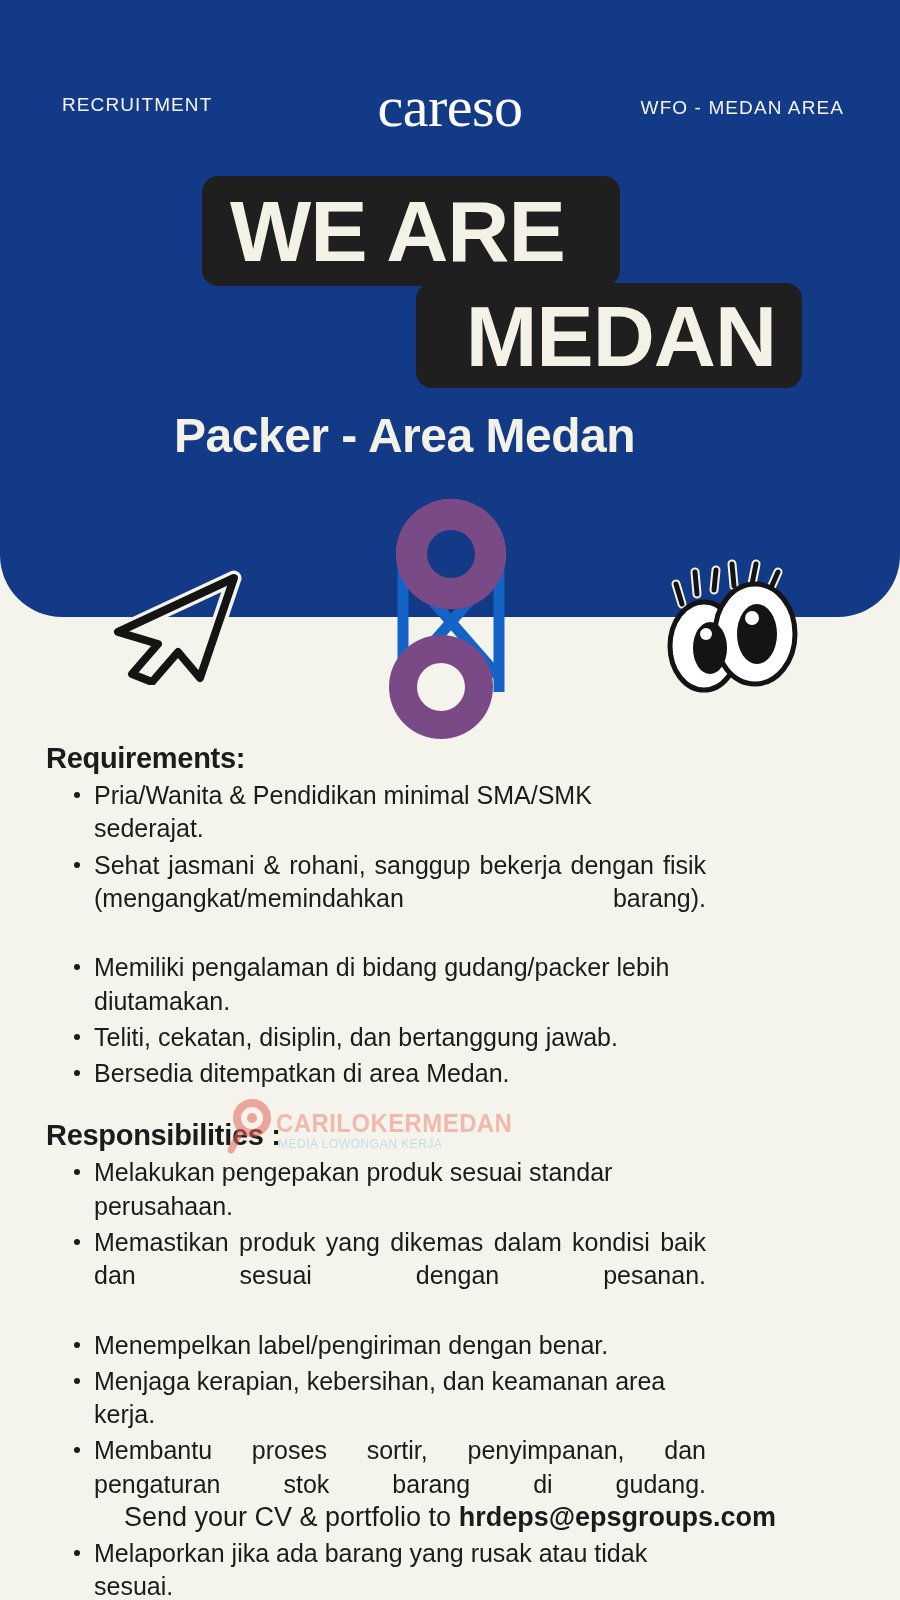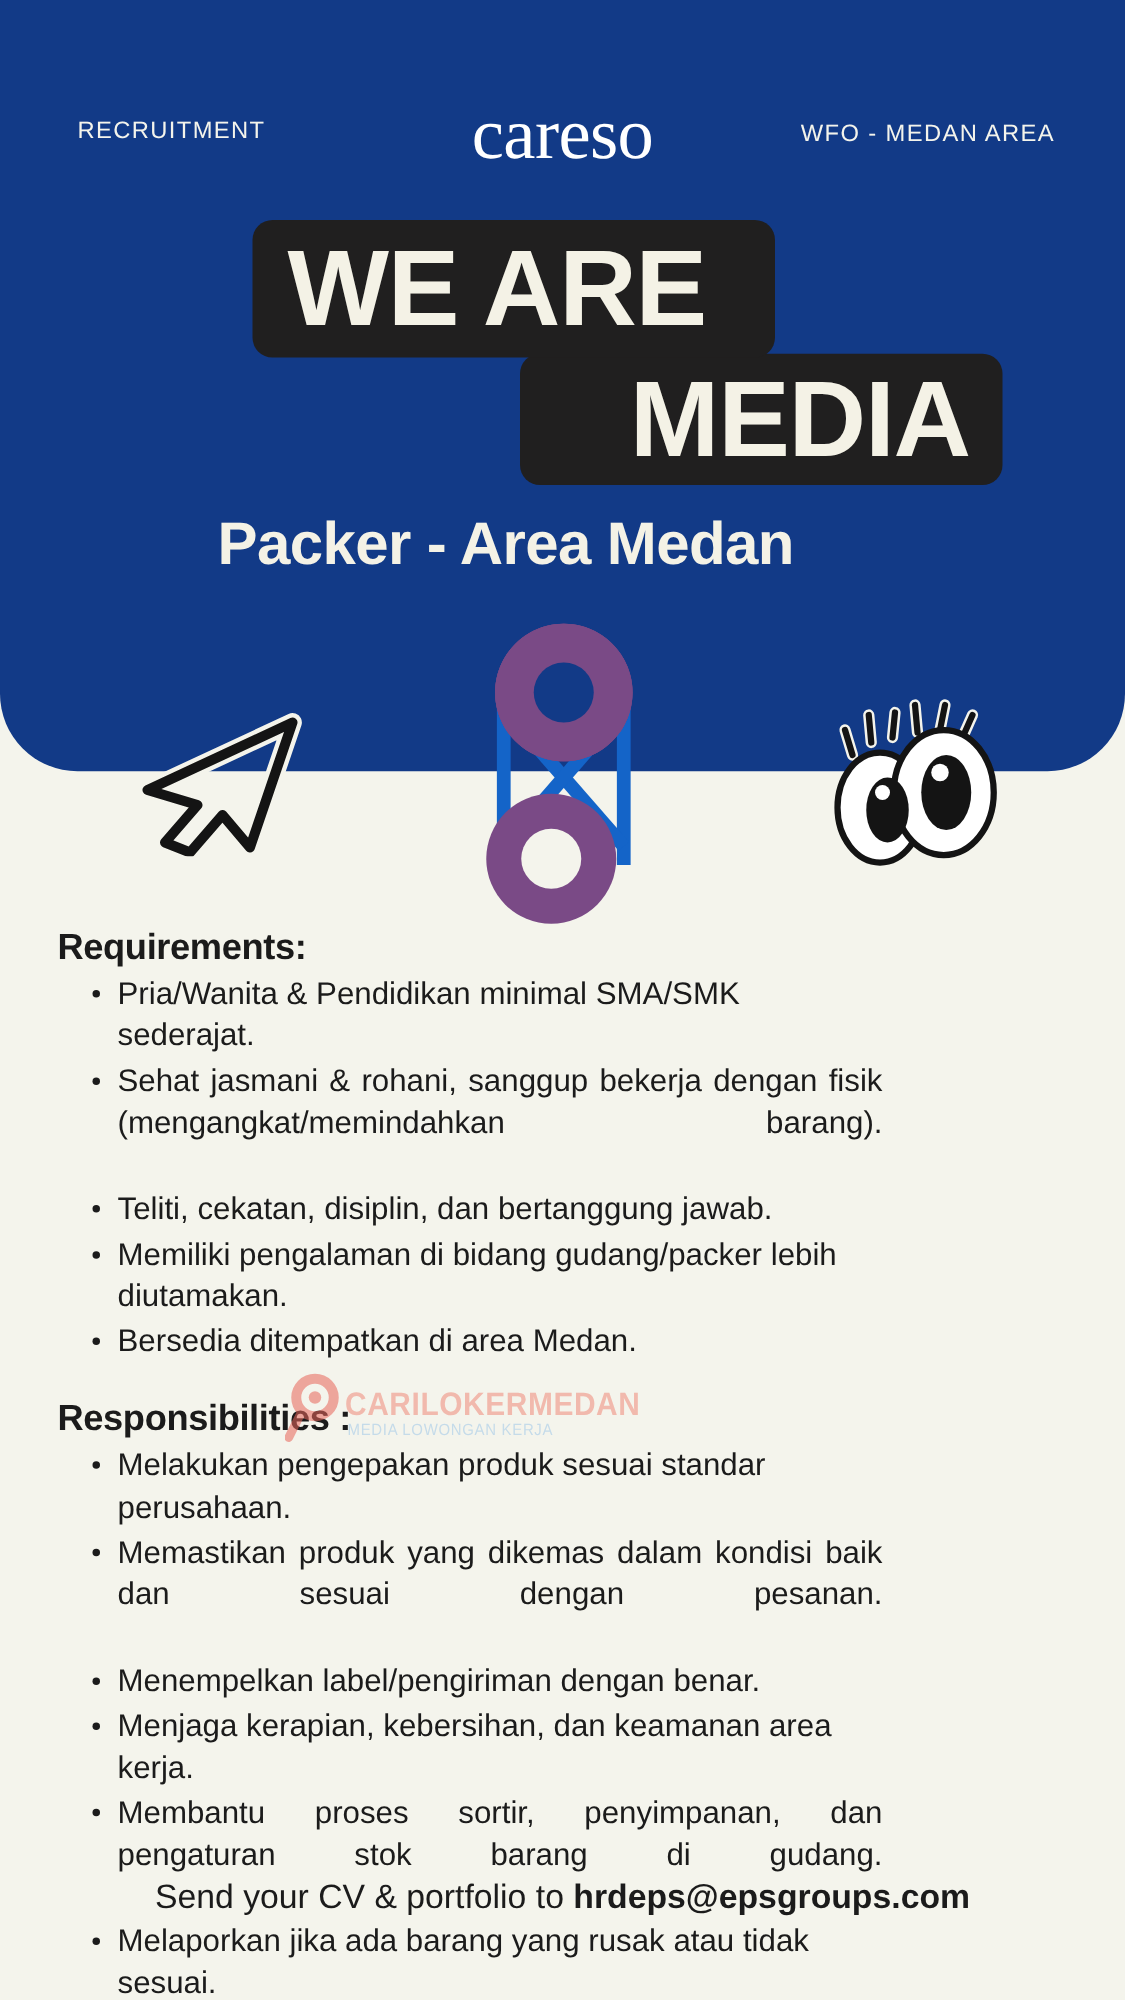--- a/index.html
+++ b/index.html
@@ -245,21 +245,21 @@
 
   <div class="hero"></div>
 
   <div class="header">
     <div class="hdr-left">RECRUITMENT</div>
     <div class="hdr-logo">careso</div>
     <div class="hdr-right">WFO - MEDAN AREA</div>
   </div>
 
   <div class="band band-we">WE ARE</div>
-  <div class="band band-hiring">MEDIA</div>
+  <div class="band band-hiring">MEDAN</div>
 
   <div class="job-title">Packer - Area Medan</div>
 
   <div class="deco-rings">
     <svg viewBox="0 0 150 255" width="150" height="255">
       <g stroke="#1464c8" stroke-width="11" fill="none">
         <line x1="27" y1="58" x2="27" y2="200"></line>
         <line x1="123" y1="58" x2="123" y2="200"></line>
         <line x1="27" y1="75" x2="123" y2="185"></line>
         <line x1="123" y1="75" x2="27" y2="185"></line>
@@ -310,22 +310,22 @@
       <circle cx="100" cy="62" r="7" fill="#ffffff"></circle>
     </svg>
   </div>
 
   <div class="content">
 
     <h2 class="sec-heading">Requirements:</h2>
     <ul class="bullets">
       <li>Pria/Wanita &amp; Pendidikan minimal SMA/SMK sederajat.</li>
       <li class="justify">Sehat jasmani &amp; rohani, sanggup bekerja dengan fisik (mengangkat/memindahkan barang).</li>
+      <li>Memiliki pengalaman di bidang gudang/packer lebih diutamakan.</li>
       <li>Teliti, cekatan, disiplin, dan bertanggung jawab.</li>
-      <li>Memiliki pengalaman di bidang gudang/packer lebih diutamakan.</li>
       <li>Bersedia ditempatkan di area Medan.</li>
     </ul>
 
     <div class="gap"></div>
 
     <h2 class="sec-heading">Responsibilities :</h2>
     <ul class="bullets">
       <li>Melakukan pengepakan produk sesuai standar perusahaan.</li>
       <li class="justify">Memastikan produk yang dikemas dalam kondisi baik dan sesuai dengan pesanan.</li>
       <li>Menempelkan label/pengiriman dengan benar.</li>

